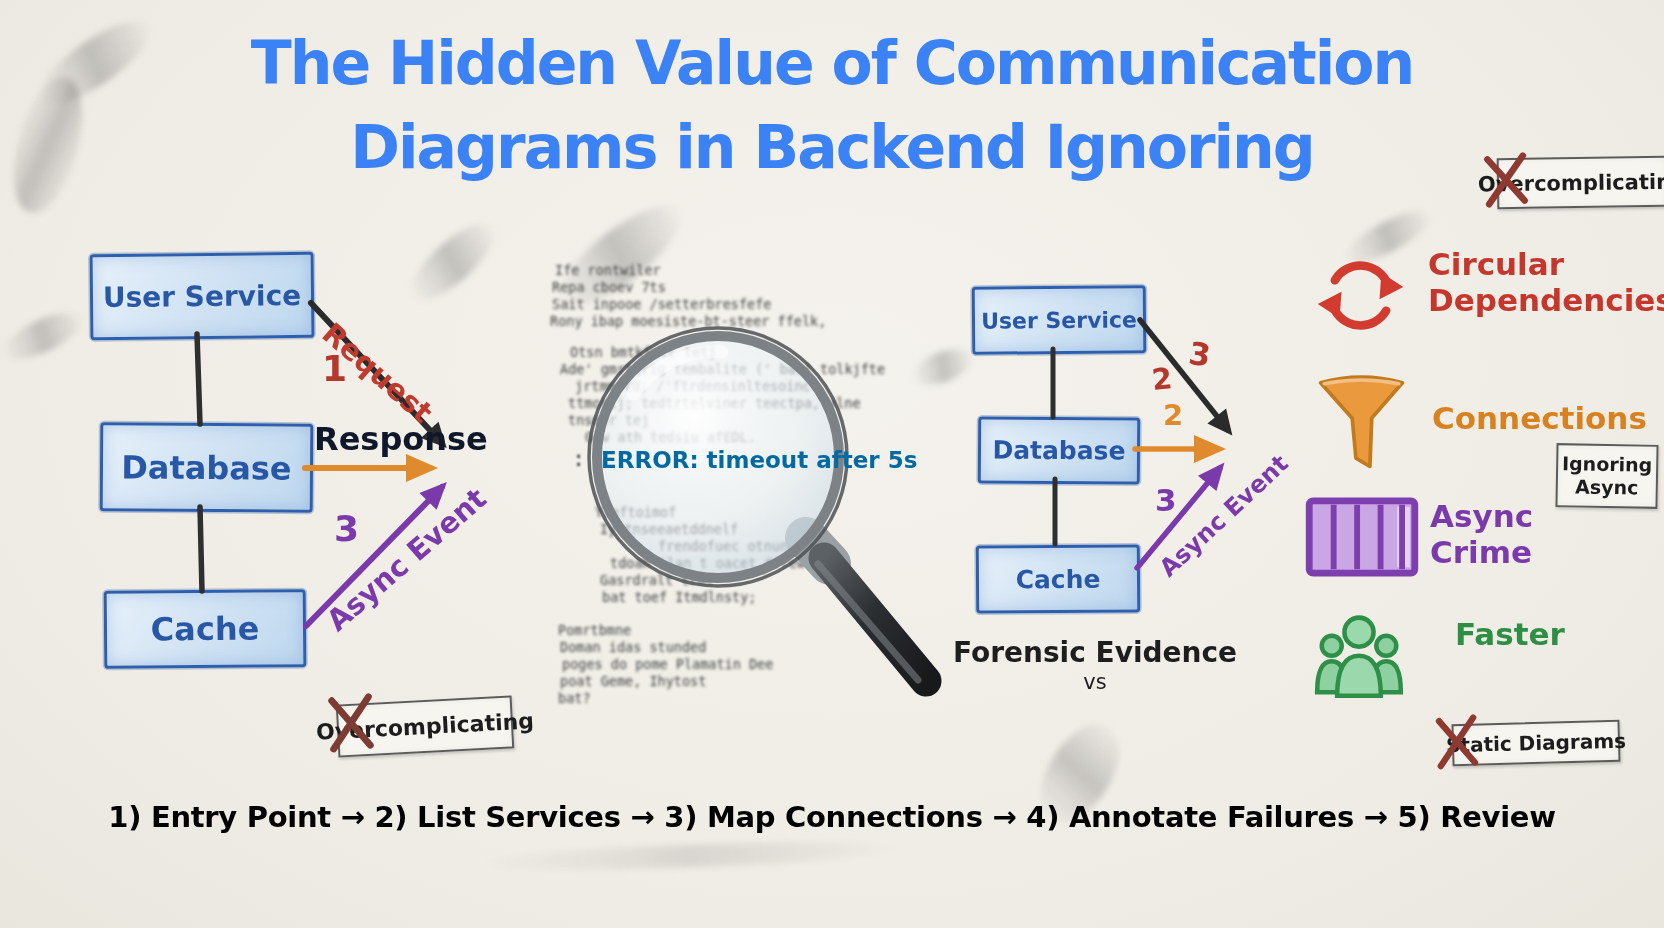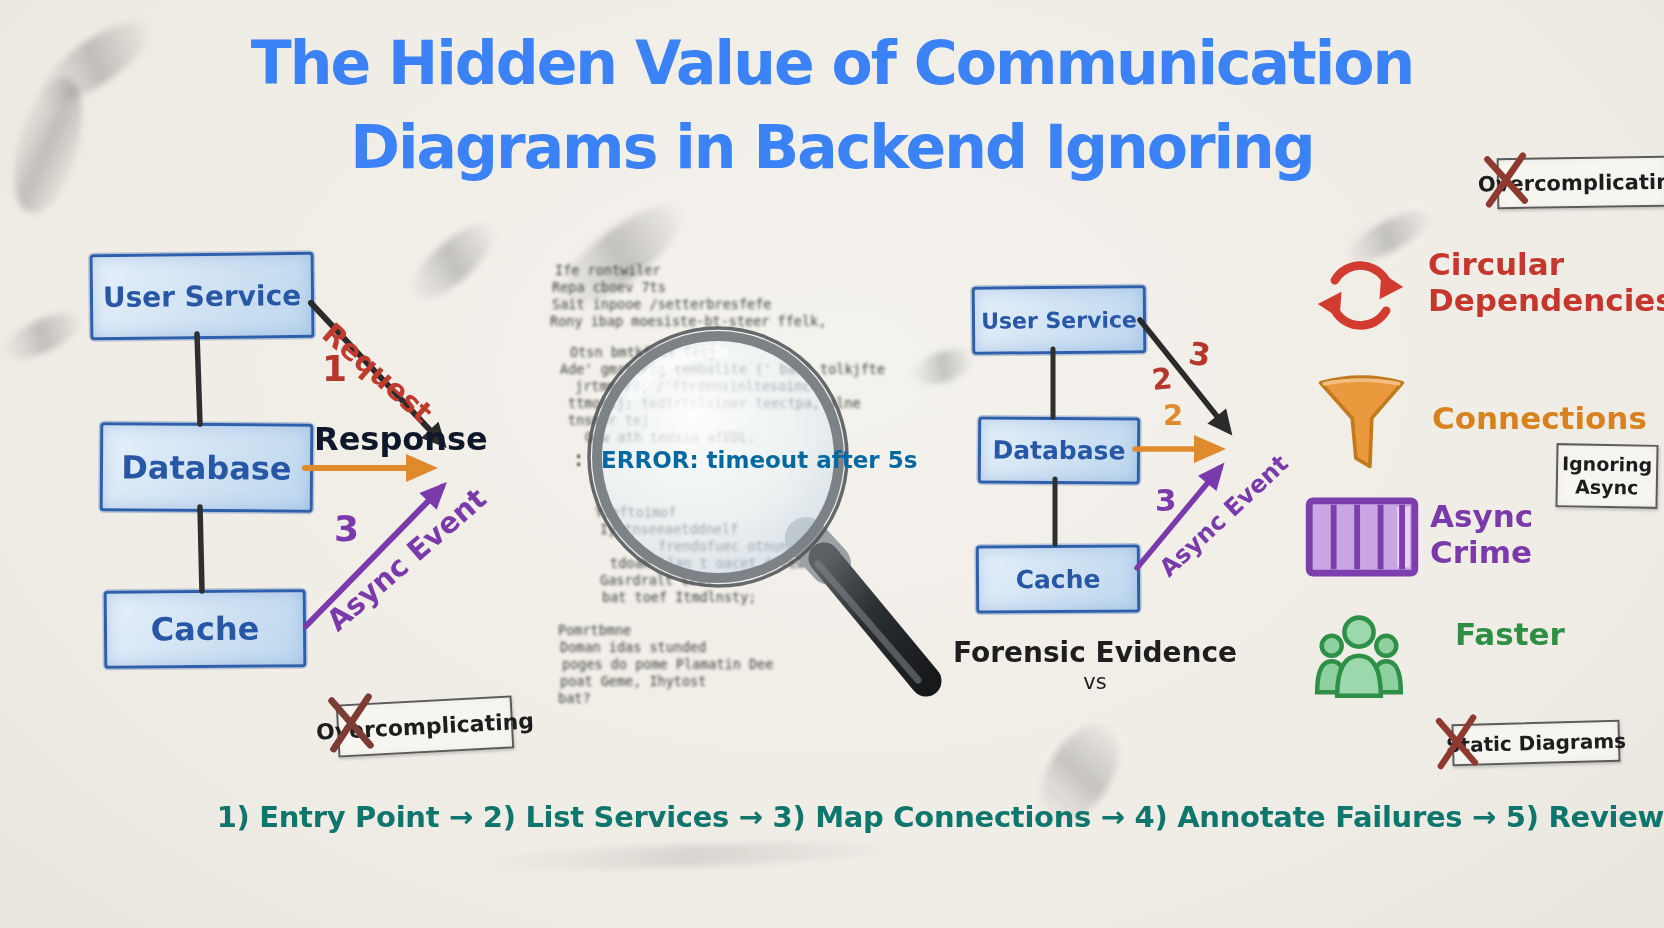--- a/index.html
+++ b/index.html
@@ -40,22 +40,22 @@
   
   .legend-text{font-weight:700;line-height:36px;font-size:31px;white-space:nowrap;}
   
   .note-box{
     border:2px solid #5b5b5b;background:#f7f5f0;
     box-shadow:1px 2px 3px rgba(0,0,0,.18), inset 0 0 6px rgba(0,0,0,.05);
     display:flex;align-items:center;justify-content:center;flex-direction:column;
     color:#1d1d1d;font-weight:600;white-space:nowrap;z-index:5;
   }
   .xmark{z-index:6;}
-  .process{left:0;right:0;top:800px;text-align:right;font-size:29px;font-weight:700;
-    letter-spacing:-.3px;color:#0f766e;z-index:4;white-space:nowrap;}
+  .process{left:0;right:0;top:800px;text-align:center;font-size:29px;font-weight:700;
+    letter-spacing:-.3px;color:#000000;z-index:4;white-space:nowrap;}
   svg.overlay{position:absolute;left:0;top:0;z-index:2;pointer-events:none;}
 </style>
 </head>
 <body>
 
 <div class="smudge" style="left:30px;top:40px;width:130px;height:45px;transform:rotate(-35deg);"></div>
 <div class="smudge" style="left:18px;top:75px;width:60px;height:140px;transform:rotate(15deg);"></div>
 <div class="smudge" style="left:0px;top:320px;width:85px;height:32px;transform:rotate(-25deg);"></div>
 <div class="smudge" style="left:400px;top:242px;width:105px;height:40px;transform:rotate(-42deg);"></div>
 <div class="smudge" style="left:545px;top:230px;width:150px;height:52px;transform:rotate(-38deg);"></div>

